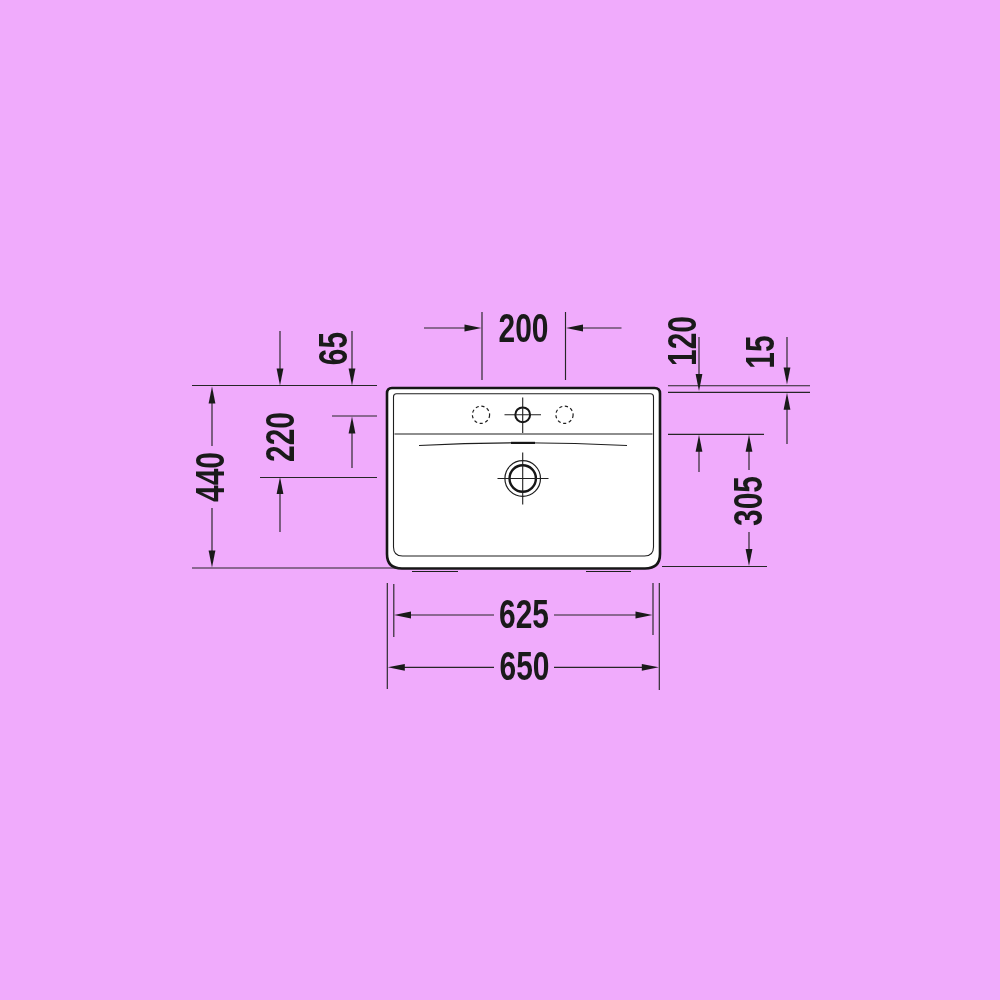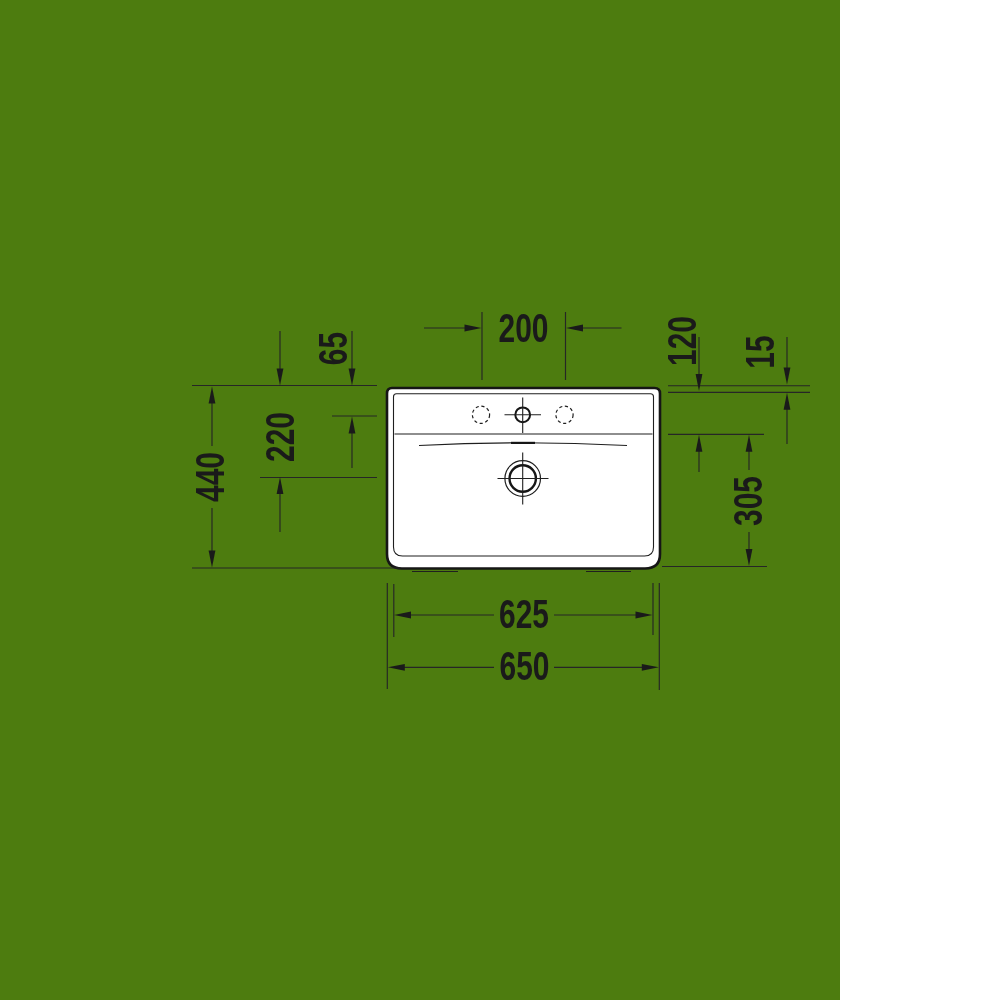--- a/index.html
+++ b/index.html
@@ -2,23 +2,23 @@
 <html><head>
 <meta charset="utf-8">
 <style>
   html, body {
     margin: 0;
     padding: 0;
     background: #ffffff;
   }
   .canvas {
     position: relative;
-    width: 840px;
+    width: 1000px;
     height: 1000px;
-    background: #4d7c0f;
+    background: #f0abfc;
     overflow: hidden;
     font-family: "Liberation Sans", sans-serif;
   }
   svg text {
     font-family: "Liberation Sans", sans-serif;
     font-weight: 700;
     font-size: 41px;
     fill: #1a1a1a;
   }
   .outline  { stroke: #161616; stroke-width: 2.6; fill: #ffffff; stroke-linejoin: round; }

